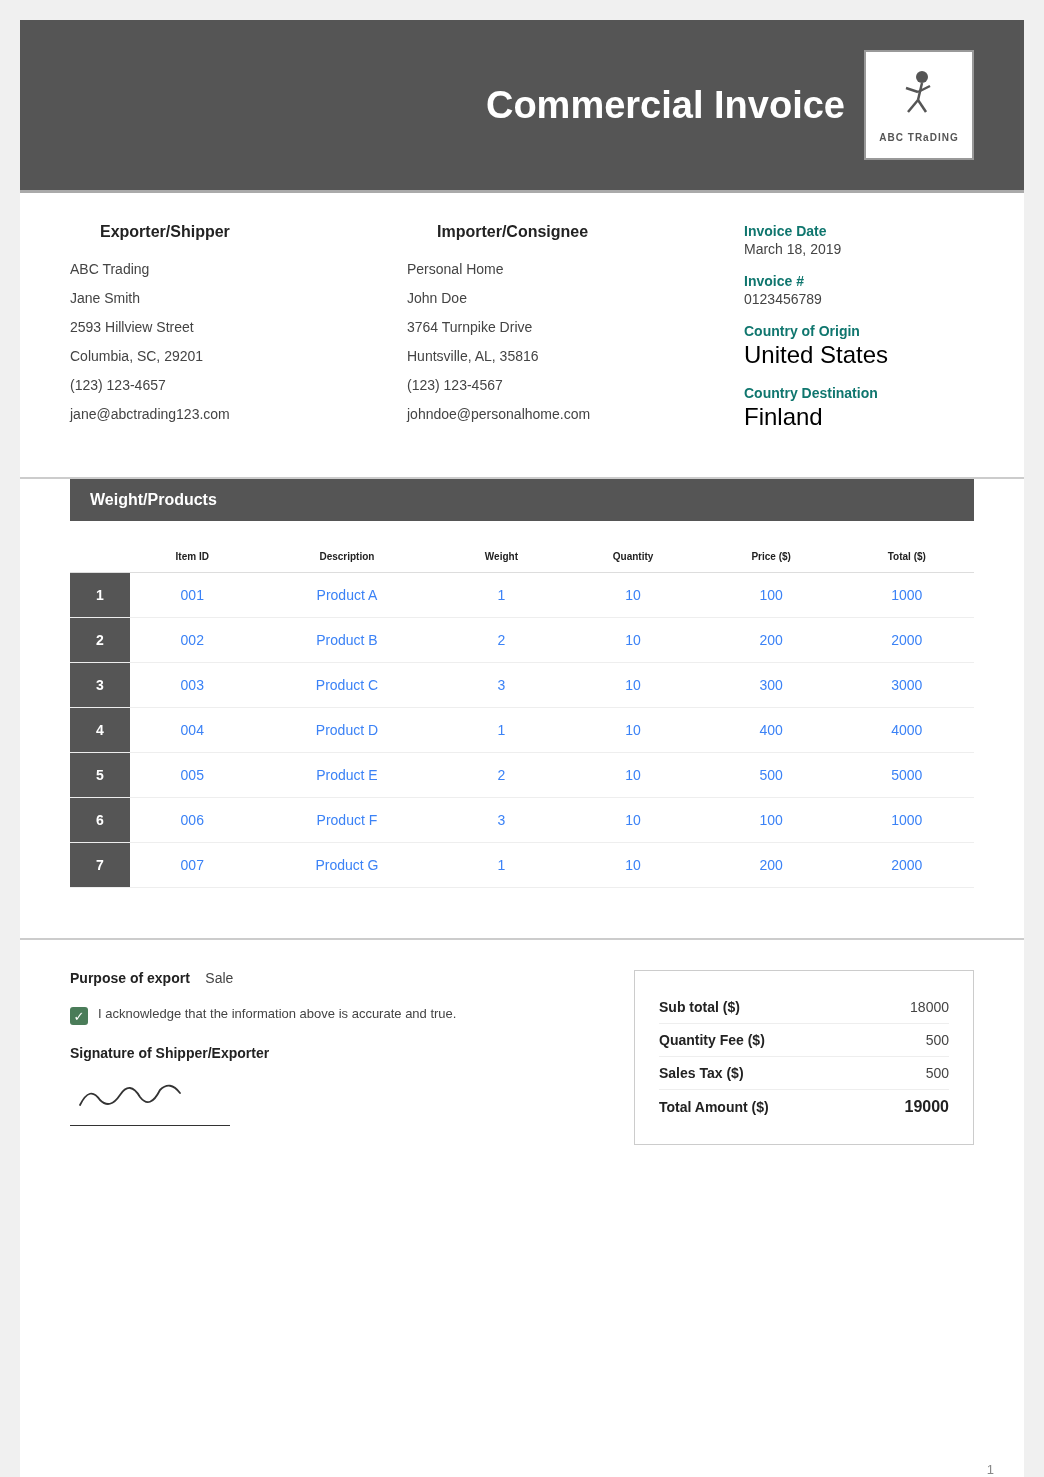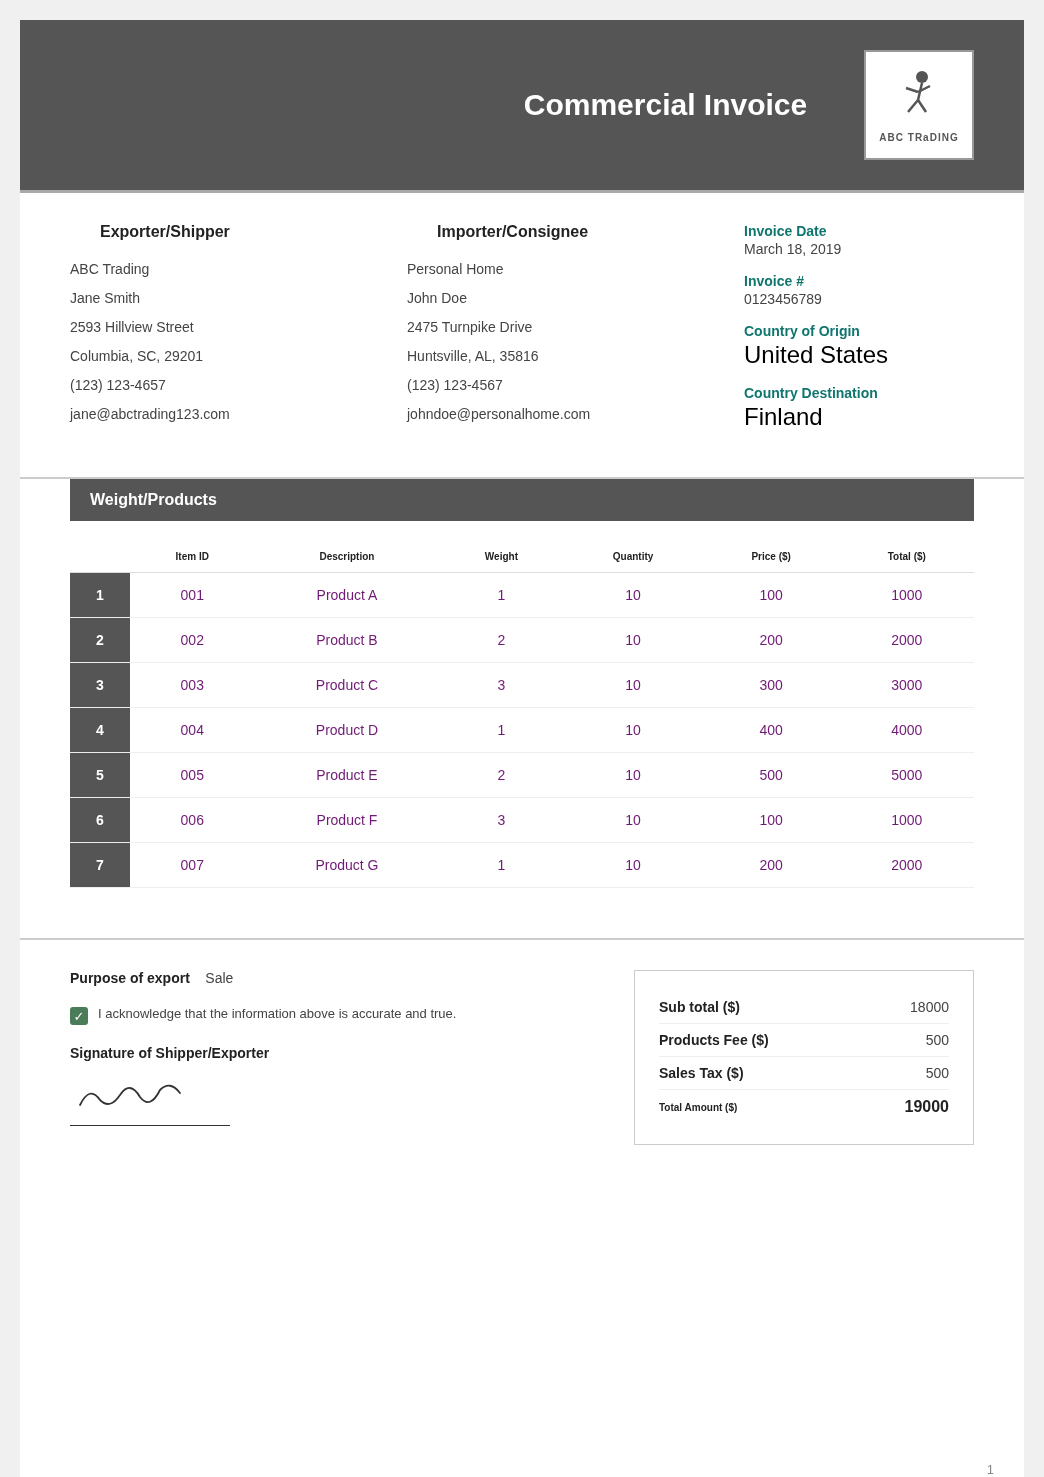--- a/index.html
+++ b/index.html
@@ -20,21 +20,21 @@
     
     .header {
       background: #555;
       color: #fff;
       display: flex;
       align-items: center;
       justify-content: space-between;
       padding: 30px 50px;
     }
     .header-title {
-      font-size: 30px;
+      font-size: 38px;
       font-weight: bold;
       color: #fff;
       flex: 1;
       text-align: center;
     }
     .logo-box {
       background: #fff;
       border: 2px solid #999;
       width: 110px;
       height: 110px;
@@ -123,21 +123,21 @@
       padding: 10px 14px;
       text-align: center;
       border-bottom: 1px solid #ddd;
     }
     .items-table th:first-child {
       text-align: left;
       width: 60px;
     }
     .items-table td {
       font-size: 14px;
-      color: #701a75;
+      color: #3b82f6;
       padding: 14px 14px;
       text-align: center;
       border-bottom: 1px solid #eee;
     }
     .items-table td:first-child {
       background: #555;
       color: #fff;
       font-weight: bold;
       text-align: center;
       width: 60px;
@@ -219,21 +219,21 @@
     .totals-label {
       font-weight: bold;
       color: #222;
       font-size: 14px;
     }
     .totals-value {
       color: #444;
       font-size: 14px;
     }
     .totals-row.total-final .totals-label {
-      font-size: 10px;
+      font-size: 14px;
     }
     .totals-row.total-final .totals-value {
       font-weight: bold;
       font-size: 16px;
       color: #222;
     }
     .page-number {
       position: absolute;
       bottom: 20px;
       right: 30px;
@@ -284,21 +284,21 @@
       <div class="info-line">2593 Hillview Street</div>
       <div class="info-line">Columbia, SC, 29201</div>
       <div class="info-line">(123) 123-4657</div>
       <div class="info-line">jane@abctrading123.com</div>
     </div>
 
     <div class="info-col">
       <div class="info-header">Importer/Consignee</div>
       <div class="info-line">Personal Home</div>
       <div class="info-line">John Doe</div>
-      <div class="info-line">2475 Turnpike Drive</div>
+      <div class="info-line">3764 Turnpike Drive</div>
       <div class="info-line">Huntsville, AL, 35816</div>
       <div class="info-line">(123) 123-4567</div>
       <div class="info-line">johndoe@personalhome.com</div>
     </div>
 
     <div class="info-col-right">
       <div class="meta-label">Invoice Date</div>
       <div class="meta-value">March 18, 2019</div>
       <div class="meta-label">Invoice #</div>
       <div class="meta-value">0123456789</div>
@@ -410,21 +410,21 @@
           <path d="M10 30 Q20 10 30 25 Q40 35 50 20 Q60 5 70 22 Q80 35 90 15 Q100 5 110 18" stroke="#333" stroke-width="1.8" fill="none" stroke-linecap="round"></path>
         </svg>
       </div>
     </div>
     <div class="footer-right">
       <div class="totals-row">
         <span class="totals-label">Sub total ($)</span>
         <span class="totals-value">18000</span>
       </div>
       <div class="totals-row">
-        <span class="totals-label">Products Fee ($)</span>
+        <span class="totals-label">Quantity Fee ($)</span>
         <span class="totals-value">500</span>
       </div>
       <div class="totals-row">
         <span class="totals-label">Sales Tax ($)</span>
         <span class="totals-value">500</span>
       </div>
       <div class="totals-row total-final">
         <span class="totals-label">Total Amount ($)</span>
         <span class="totals-value">19000</span>
       </div>

